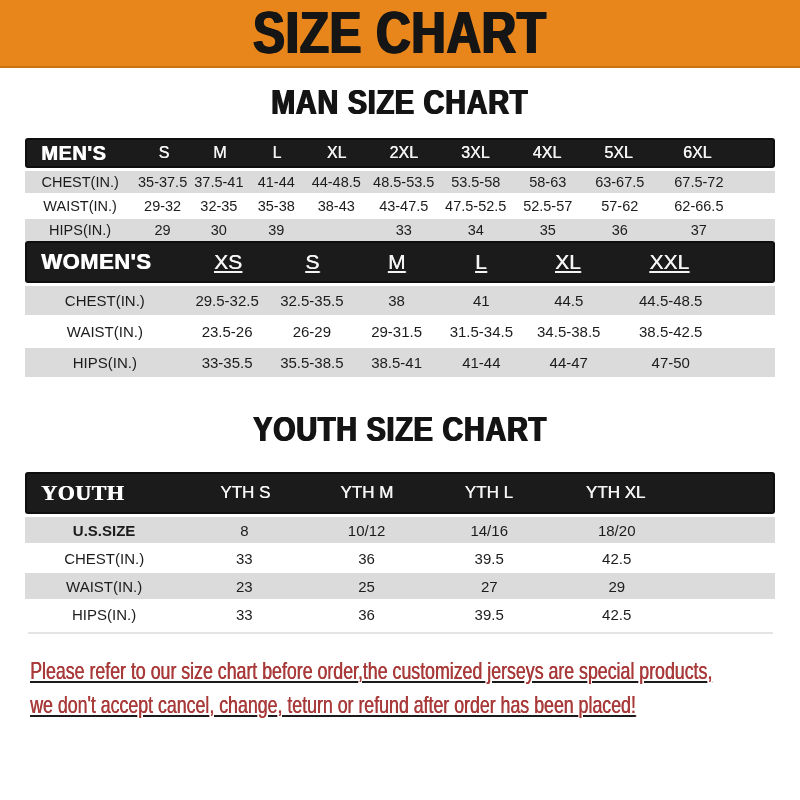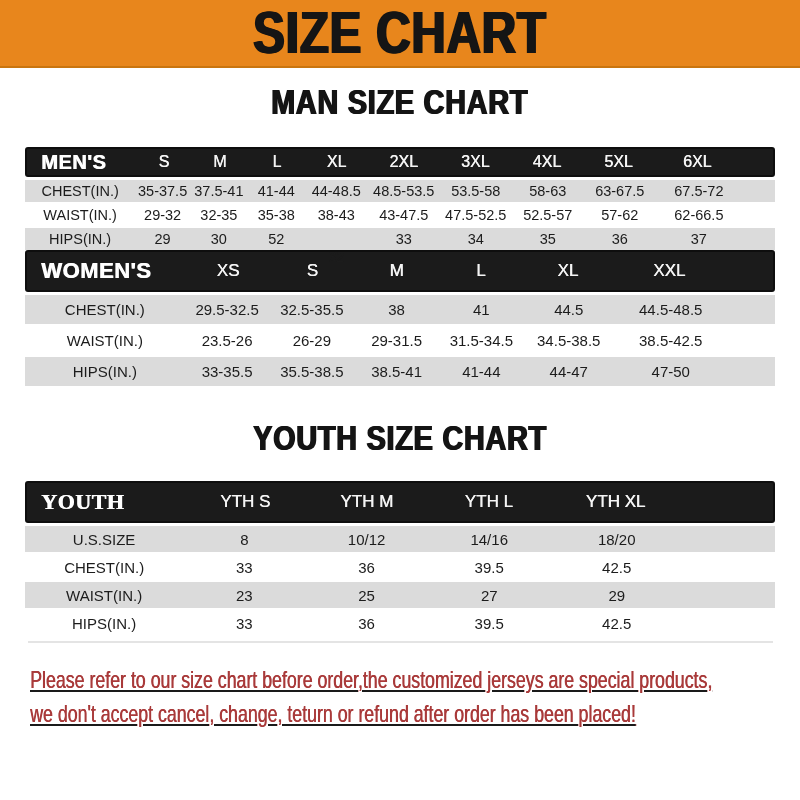--- a/index.html
+++ b/index.html
@@ -14,21 +14,21 @@
                   letter-spacing:1px; color:#151515; line-height:1;
                   transform:scale(0.82,1.02); transform-origin:center;
                   text-shadow:1.4px 0 0 #151515, -1.4px 0 0 #151515; }
 
   
   .section-heading { text-align:center; line-height:36px; }
   .heading-text { display:inline-block; font-size:35px; font-weight:700;
                   letter-spacing:1px; color:#141414; line-height:36px;
                   transform:scaleX(0.82); transform-origin:center;
                   text-shadow:1px 0 0 #141414, -1px 0 0 #141414; }
-  .section--men   .section-heading { padding:16px 0 23px; }
+  .section--men   .section-heading { padding:16px 0 14px; }
   .section--women .section-heading { padding:26px 0 15px; }
   .section--youth .section-heading { padding:34px 0 21px; }
 
   
   .size-table { width:750px; margin:0 auto; }
   .header-row { display:flex; align-items:center; background:var(--bar,#1b1b1b);
                 border:2px solid #0e0e0e; border-radius:3px; margin-bottom:3px; }
   .data-row   { display:flex; align-items:center; margin-top:2px; }
   .row--gray  { background:var(--stripe,#dbdbdb); }
   .row--white { background:#ffffff; }
@@ -43,21 +43,21 @@
 
   .section--men   .header-row { height:30px; }
   .section--men   .data-row   { height:22px; }
   .section--men   .corner-label { font-size:20px; }
   .section--men   .col-head   { font-size:16px; }
   .section--men   .row-label, .section--men .cell { font-size:14.5px; }
 
   .section--women .header-row { height:42px; }
   .section--women .data-row   { height:29px; }
   .section--women .corner-label { font-size:22px; }
-  .section--women .col-head   { font-size:17px; }
+  .section--women .col-head   { font-size:21px;text-decoration:underline; }
   .section--women .row-label, .section--women .cell { font-size:15px; }
 
   .section--youth .header-row { height:42px; }
   .section--youth .data-row   { height:26px; }
   .section--youth .corner-label { font-size:22px;font-family:Liberation Serif, serif; }
   .section--youth .col-head   { font-size:17px; }
   .section--youth .row-label, .section--youth .cell { font-size:15px; }
 
   .table-divider { width:745px; height:2px; background:#e4e4e4; margin:5px auto 0; }
 
@@ -117,21 +117,21 @@
             <span class="cell" style="width: 9.6%;">47.5-52.5</span>
             <span class="cell" style="width: 9.6%;">52.5-57</span>
             <span class="cell" style="width: 9.6%;">57-62</span>
             <span class="cell" style="width: 11.5%;">62-66.5</span>
             <span class="filler" style="width: 4.3%;"></span>
           </div>
           <div class="data-row row--gray">
             <span class="row-label" style="width: 14.7%;">HIPS(IN.)</span>
             <span class="cell" style="width: 7.3%;">29</span>
             <span class="cell" style="width: 7.7%;">30</span>
-            <span class="cell" style="width: 7.6%;">52</span>
+            <span class="cell" style="width: 7.6%;">39</span>
             <span class="cell" style="width: 8.4%; margin-top: 36px;">32</span>
             <span class="cell" style="width: 9.6%;">33</span>
             <span class="cell" style="width: 9.6%;">34</span>
             <span class="cell" style="width: 9.6%;">35</span>
             <span class="cell" style="width: 9.6%;">36</span>
             <span class="cell" style="width: 11.5%;">37</span>
             <span class="filler" style="width: 4.3%;"></span>
           </div>
         </div>
       </section>
@@ -184,21 +184,21 @@
         <div class="size-table">
           <div class="header-row">
             <span class="corner-label" style="width: 21.1%;">YOUTH</span>
             <span class="col-head" style="width: 16.3%;">YTH S</span>
             <span class="col-head" style="width: 16.3%;">YTH M</span>
             <span class="col-head" style="width: 16.4%;">YTH L</span>
             <span class="col-head" style="width: 17.6%;">YTH XL</span>
             <span class="filler" style="width: 12.3%;"></span>
           </div>
           <div class="data-row row--gray">
-            <span class="row-label" style="width: 21.1%;">U.S.SIZE</span>
+            <span class="row-label" style="width: 21.1%; font-weight: bold;">U.S.SIZE</span>
             <span class="cell" style="width: 16.3%;">8</span>
             <span class="cell" style="width: 16.3%;">10/12</span>
             <span class="cell" style="width: 16.4%;">14/16</span>
             <span class="cell" style="width: 17.6%;">18/20</span>
             <span class="filler" style="width: 12.3%;"></span>
           </div>
           <div class="data-row row--white">
             <span class="row-label" style="width: 21.1%;">CHEST(IN.)</span>
             <span class="cell" style="width: 16.3%;">33</span>
             <span class="cell" style="width: 16.3%;">36</span>

